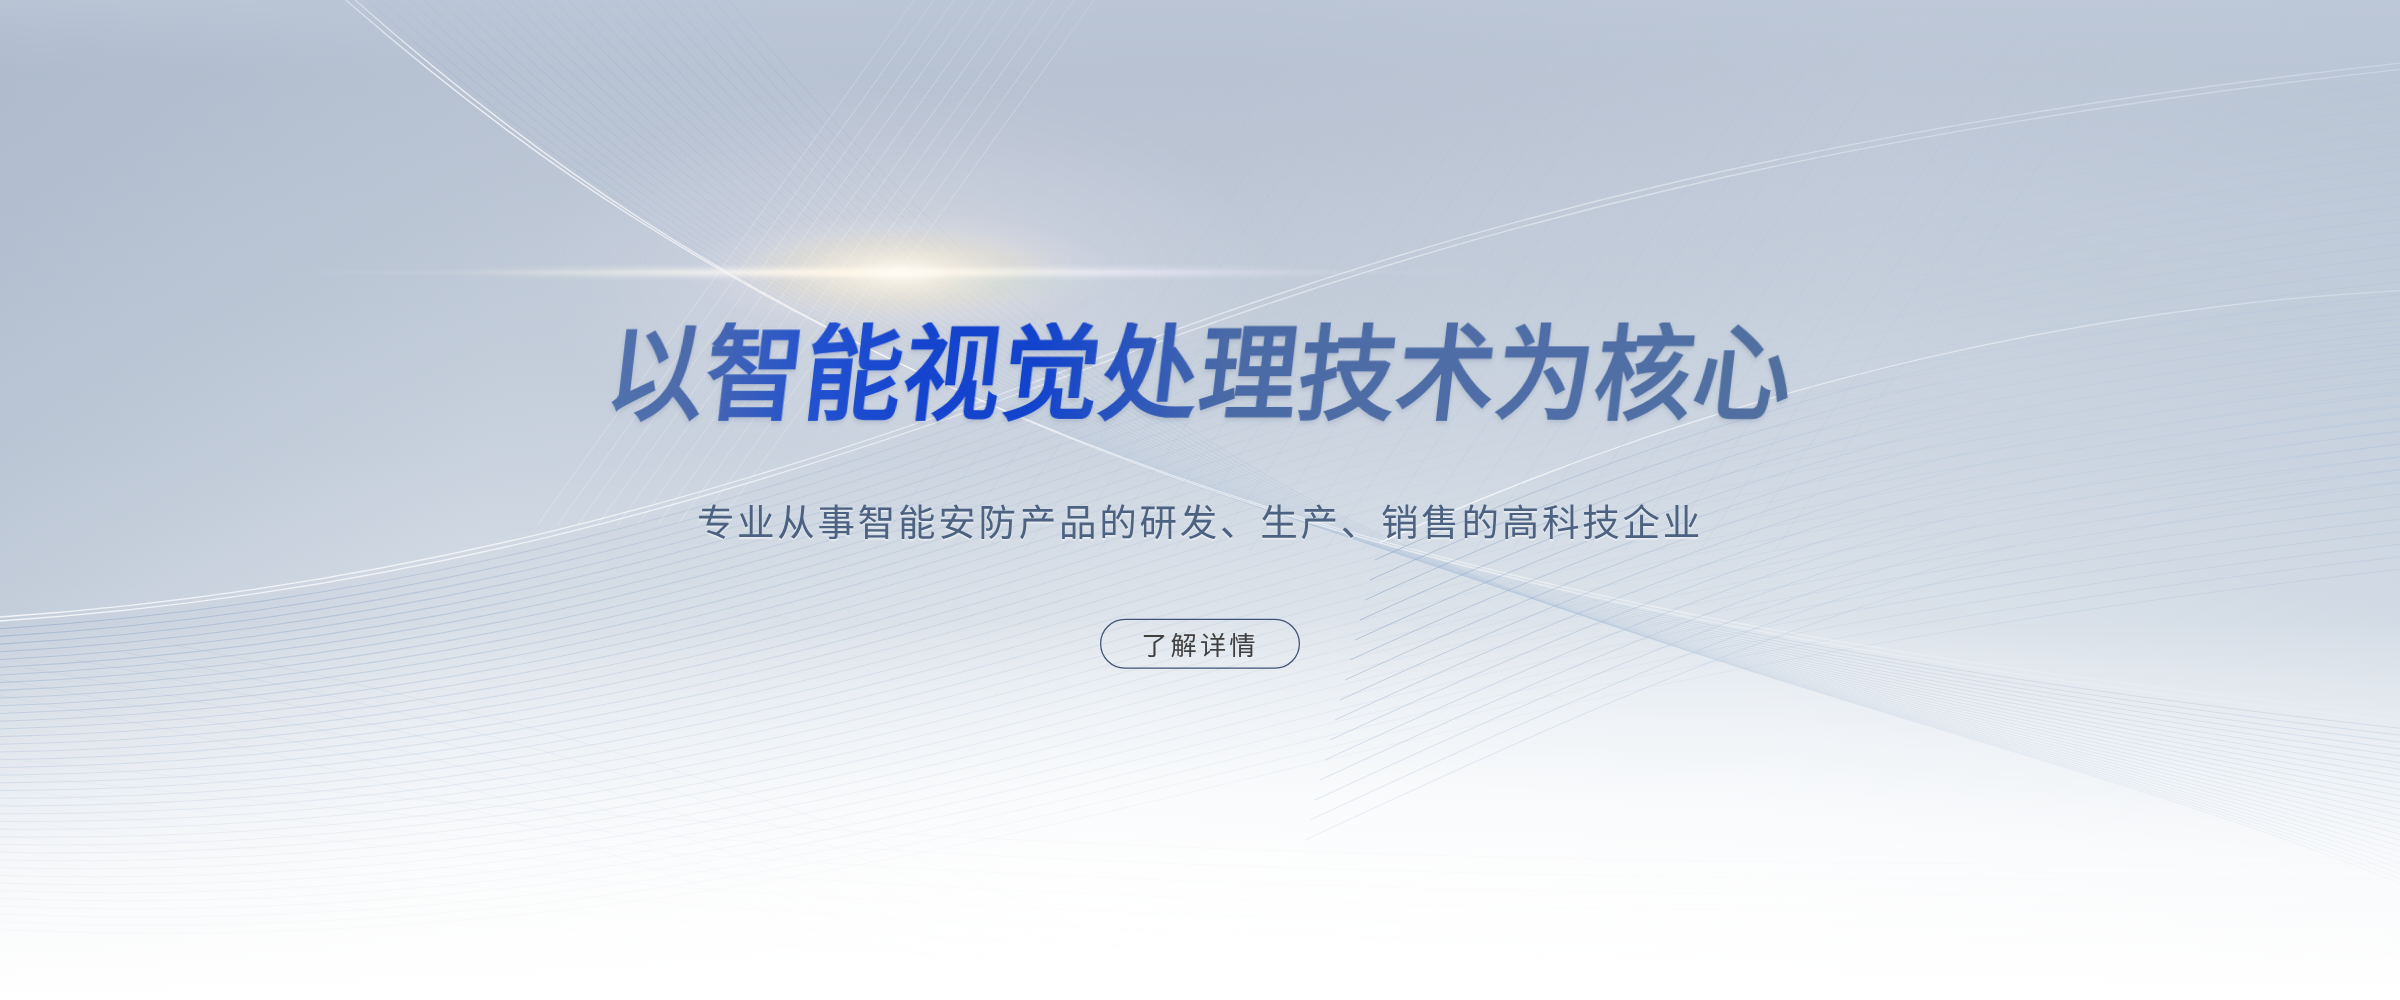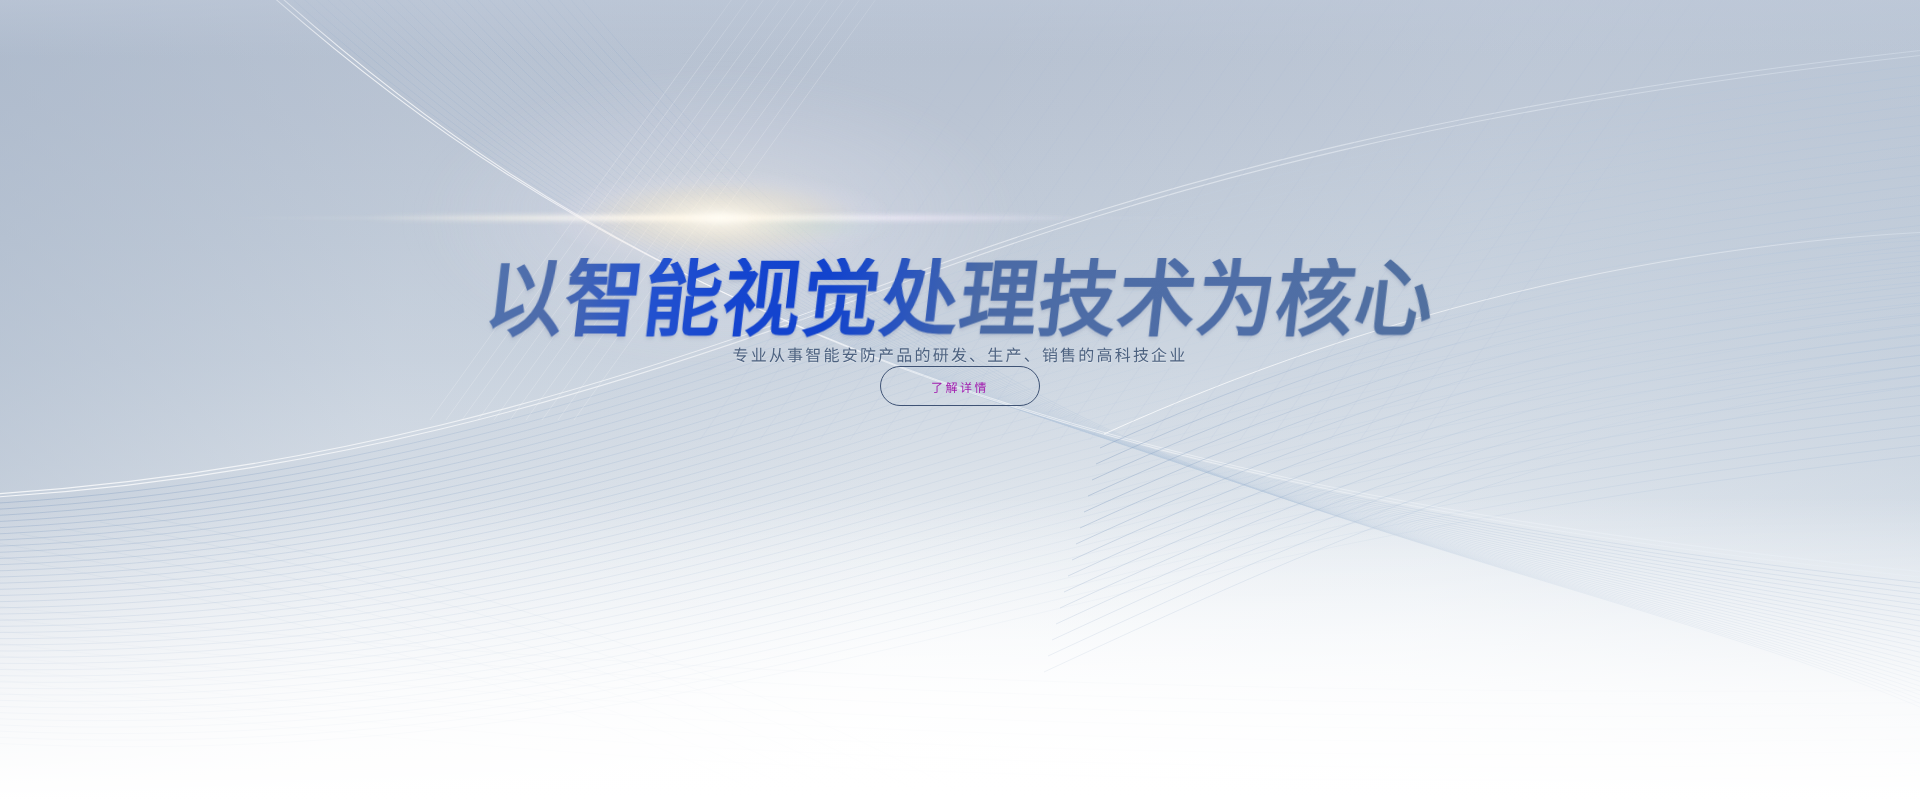--- a/index.html
+++ b/index.html
@@ -150,36 +150,38 @@
       #51709f 100%);
     -webkit-background-clip:text;
     background-clip:text;
     color:transparent;
     -webkit-text-fill-color:transparent;
     text-shadow:none;
     filter:drop-shadow(0 2px 2px rgba(60,80,120,.18));
   }
 
   .subhead {
-    font-size:16px;
+    margin-top:52px;
+    font-size:30px;
     letter-spacing:2.2px;
     color:#4d6280;
     font-weight:400;
     white-space:nowrap;
     text-shadow:0 1px 1px rgba(255,255,255,.45);
   }
 
   .cta {
+    margin-top:57px;
     width:160px; height:40px;
     display:flex; align-items:center; justify-content:center;
     border:1.5px solid #3f5375;
     border-radius:22px;
     background:transparent;
-    color:#a21caf;
-    font-size:12px;
+    color:#404040;
+    font-size:21px;
     letter-spacing:2.5px;
     cursor:pointer;
     font-family:"Liberation Sans","DejaVu Sans",sans-serif;
     transition:background .18s ease, color .18s ease;
   }
 </style>
 </head>
 <body>
 
 <div class="hero">

